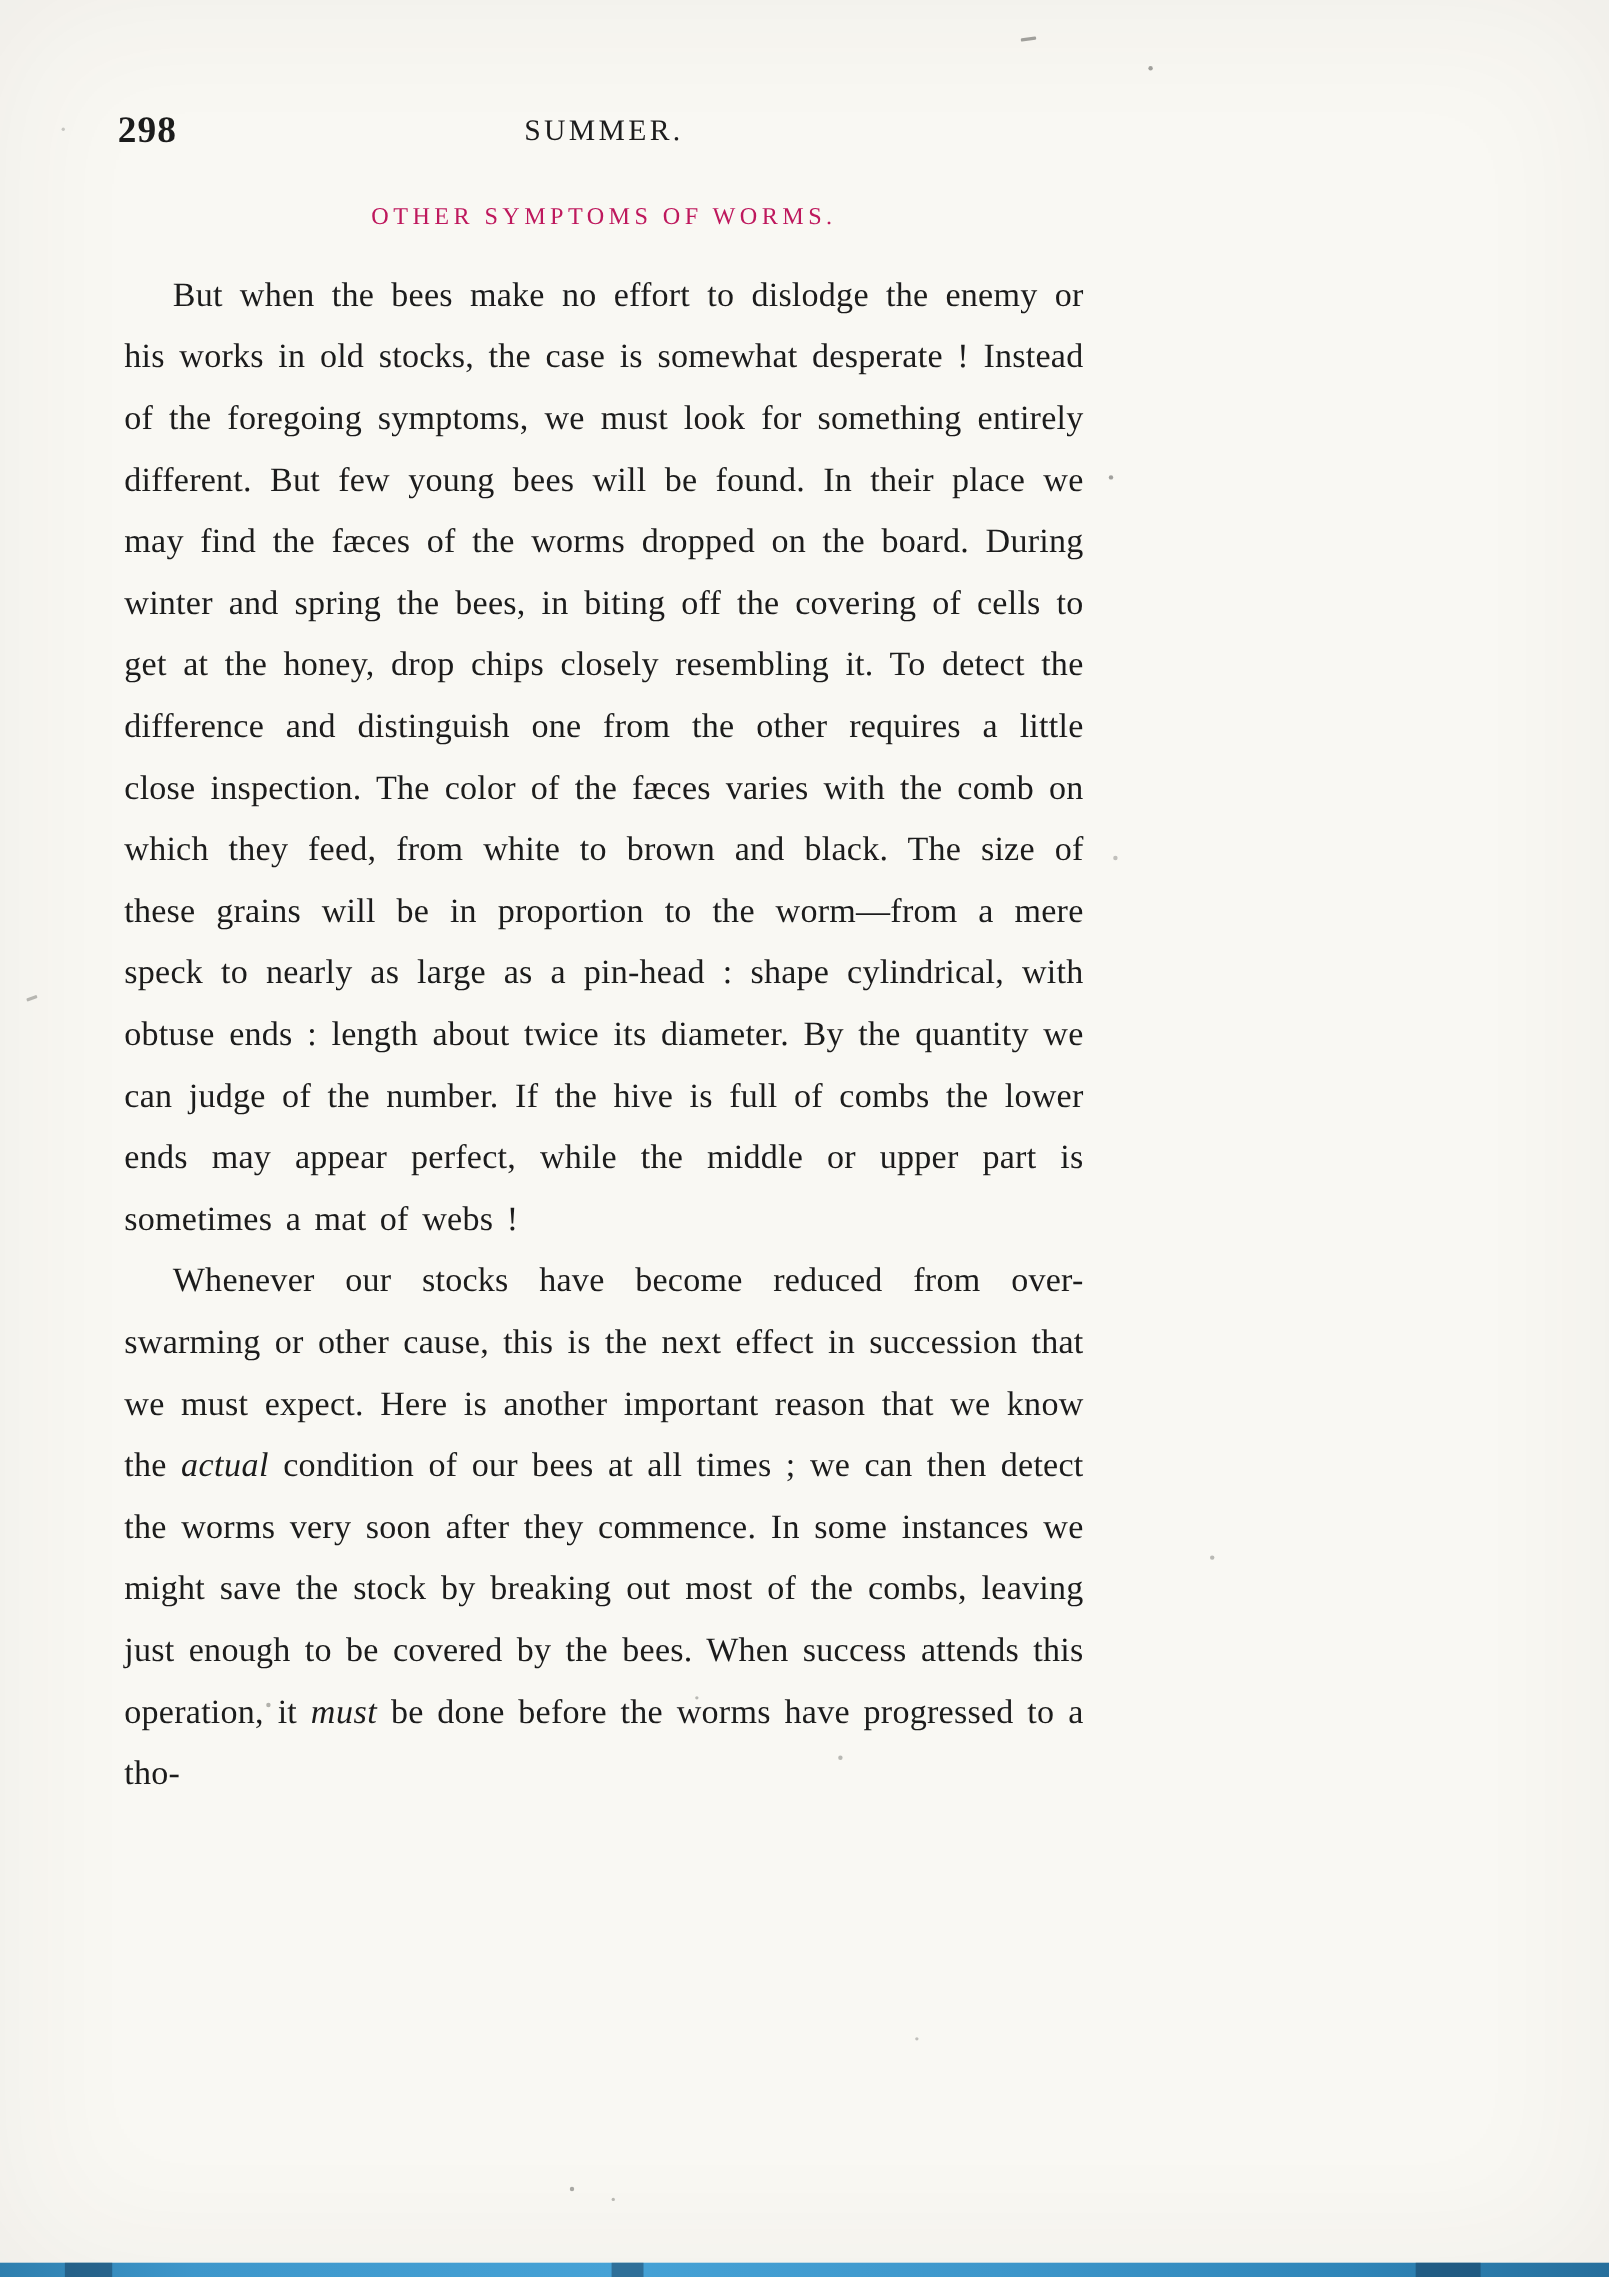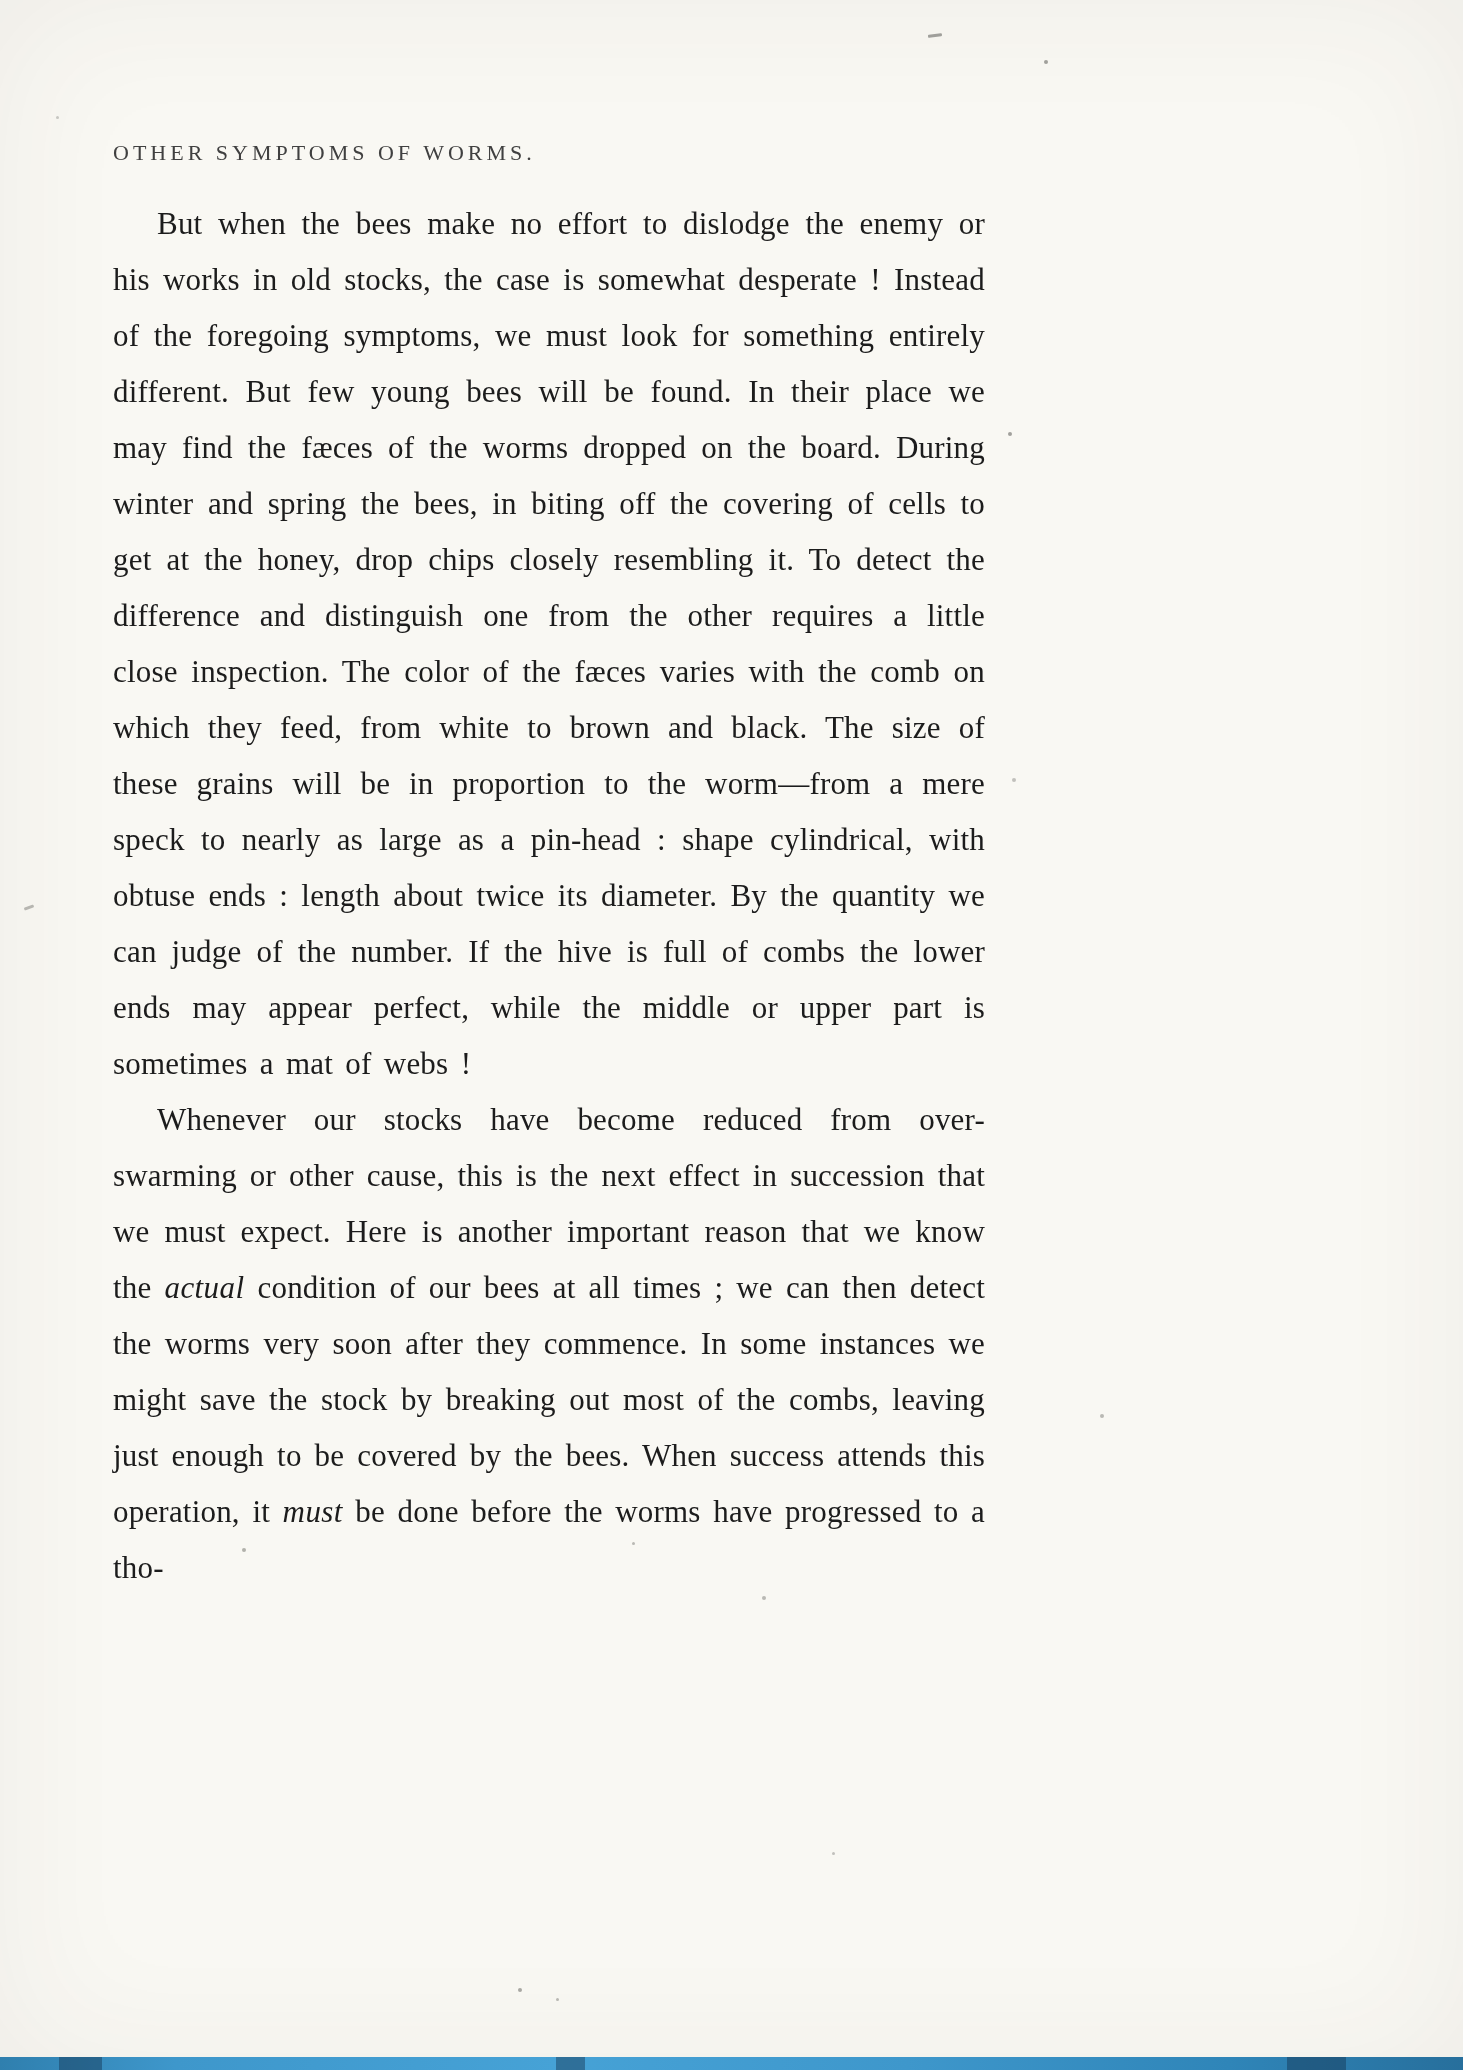--- a/index.html
+++ b/index.html
@@ -42,25 +42,25 @@
     display: block;
     text-align: center;
     font-size: 27px;
     letter-spacing: 3px;
     font-variant: small-caps;
     text-transform: uppercase;
     padding-top: 3px;
   }
   .section-heading {
     margin-top: 40px;
-    text-align: left;
+    text-align: center;
     font-size: 22px;
     letter-spacing: 4px;
     text-transform: uppercase;
-    color: #404040;
+    color: #be185d;
   }
   .body-copy {
     margin-top: 30px;
   }
   .body-para {
     margin: 0;
     font-size: 31px;
     line-height: 56px;
     text-align: justify;
     text-indent: 44px;
@@ -99,20 +99,24 @@
     background: rgba(20, 50, 80, 0.45);
   }
 </style>
 </head>
 <body>
 
 <div class="page">
 
   <div class="text-block">
 
+    <div class="page-header">
+      <span class="page-number">298</span>
+      <span class="running-header">SUMMER.</span>
+    </div>
 
     <div class="section-heading">OTHER SYMPTOMS OF WORMS.</div>
 
     <div class="body-copy">
       <p class="body-para">But when the bees make no effort to dislodge the enemy or his works in old stocks, the case is somewhat desperate !  Instead of the foregoing symptoms, we must look for something entirely different.  But few young bees will be found.  In their place we may find the fæces of the worms dropped on the board.  During winter and spring the bees, in biting off the covering of cells to get at the honey, drop chips closely resembling it.  To detect the difference and distinguish one from the other requires a little close inspection.  The color of the fæces varies with the comb on which they feed, from white to brown and black.  The size of these grains will be in proportion to the worm—from a mere speck to nearly as large as a pin-head : shape cylindrical, with obtuse ends : length about twice its diameter.  By the quantity we can judge of the number.  If the hive is full of combs the lower ends may appear perfect, while the middle or upper part is sometimes a mat of webs !</p>
 
       <p class="body-para"><span>Whenever our stocks have become reduced from over-swarming or other cause, this is the next effect in succession that we must expect.  Here is another important reason that we know the </span><em>actual</em><span> condition of our bees at all times ; we can then detect the worms very soon after they commence.  In some instances we might save the stock by breaking out most of the combs, leaving just enough to be covered by the bees.  When success attends this operation, it </span><em>must</em><span> be done before the worms have progressed to a tho-</span></p>
     </div>
 
   </div>

